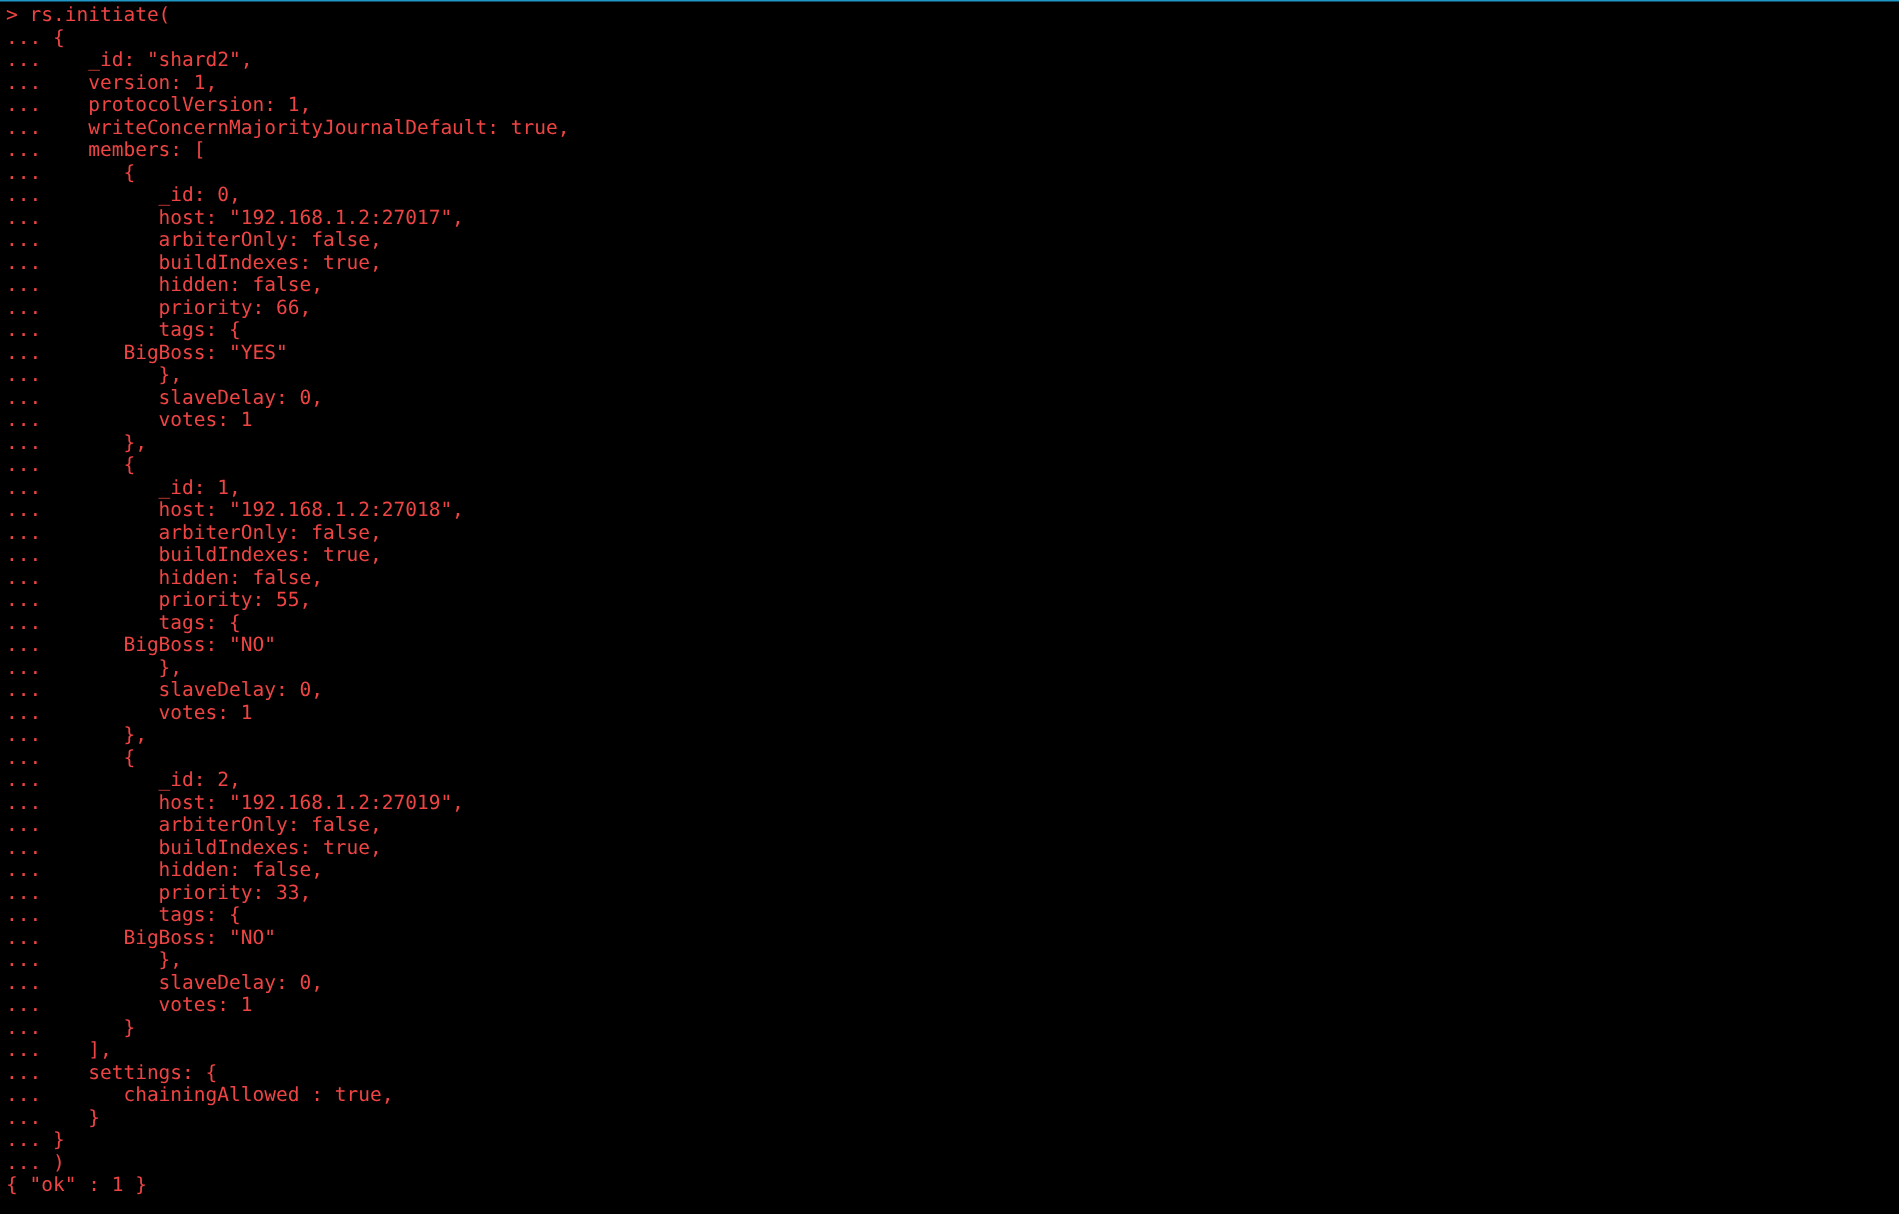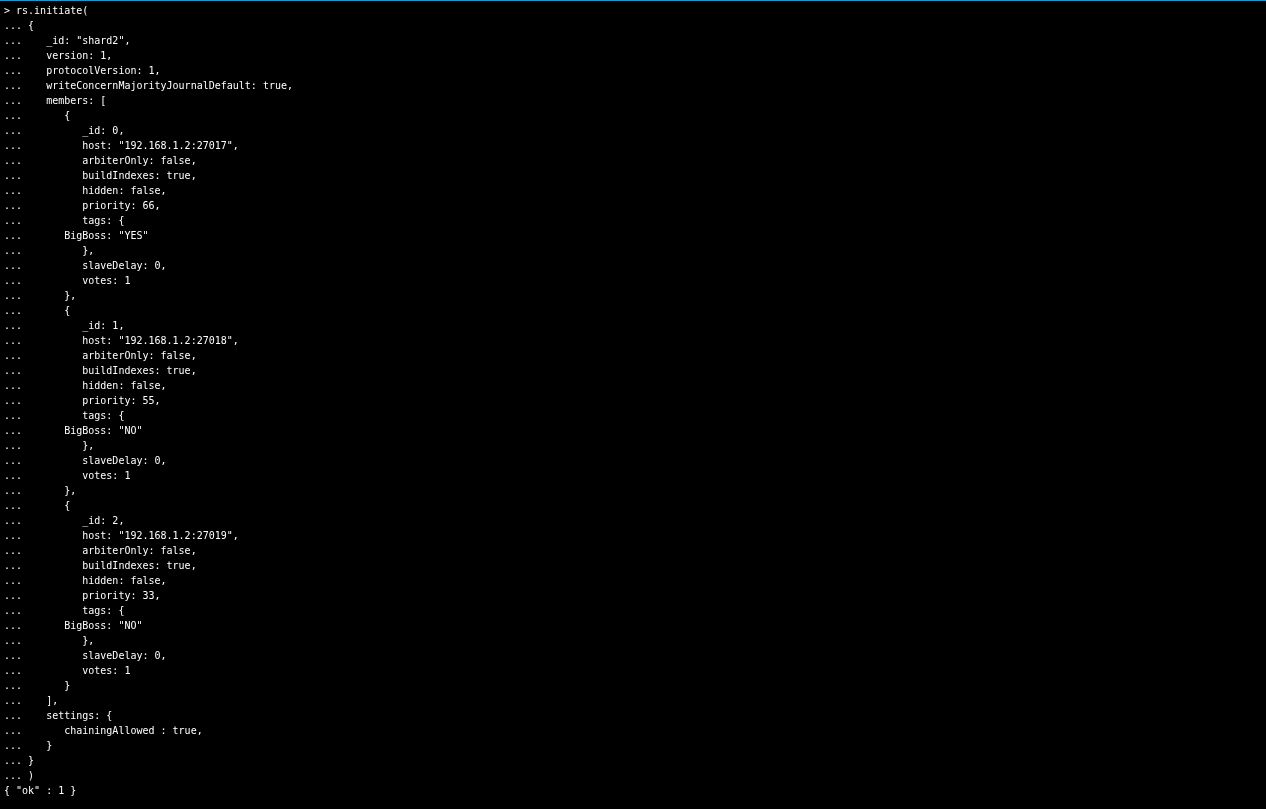--- a/index.html
+++ b/index.html
@@ -9,23 +9,23 @@
     height: 809px;
     background: #000000;
     overflow: hidden;
   }
   body {
     border-top: 1px solid #1f97c7;
     box-sizing: border-box;
   }
   .terminal {
     font-family: "DejaVu Sans Mono", Menlo, Consolas, "Liberation Mono", monospace;
-    font-size: 10px;
+    font-size: 13px;
     line-height: 15px;
-    color: #ffffff;
+    color: #ef4444;
     white-space: pre;
     padding: 2px 0 0 4px;
     letter-spacing: 0px;
   }
   .terminal div {
     height: 15px;
   }
 </style>
 </head>
 <body>

